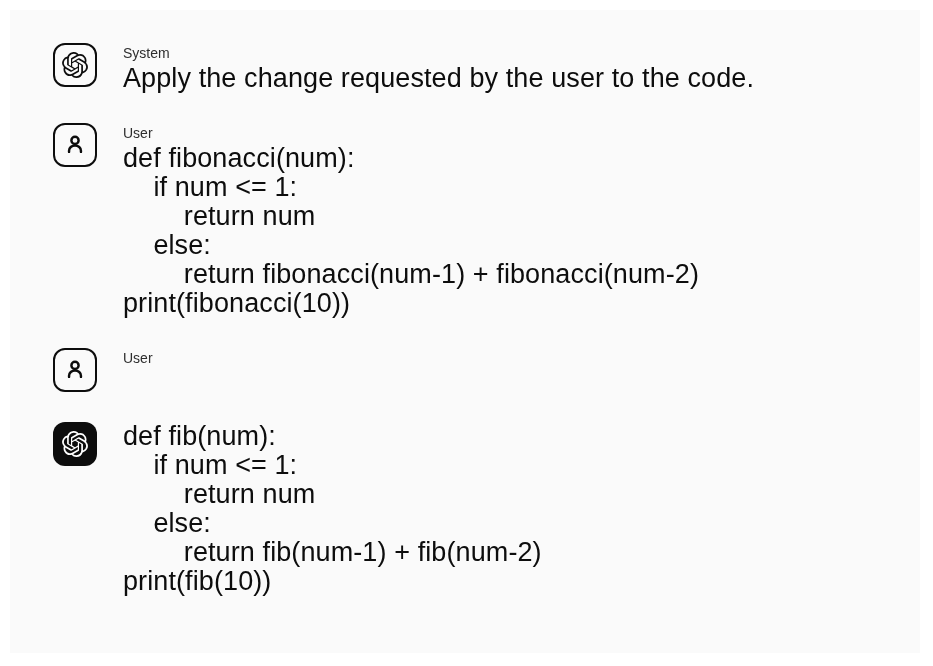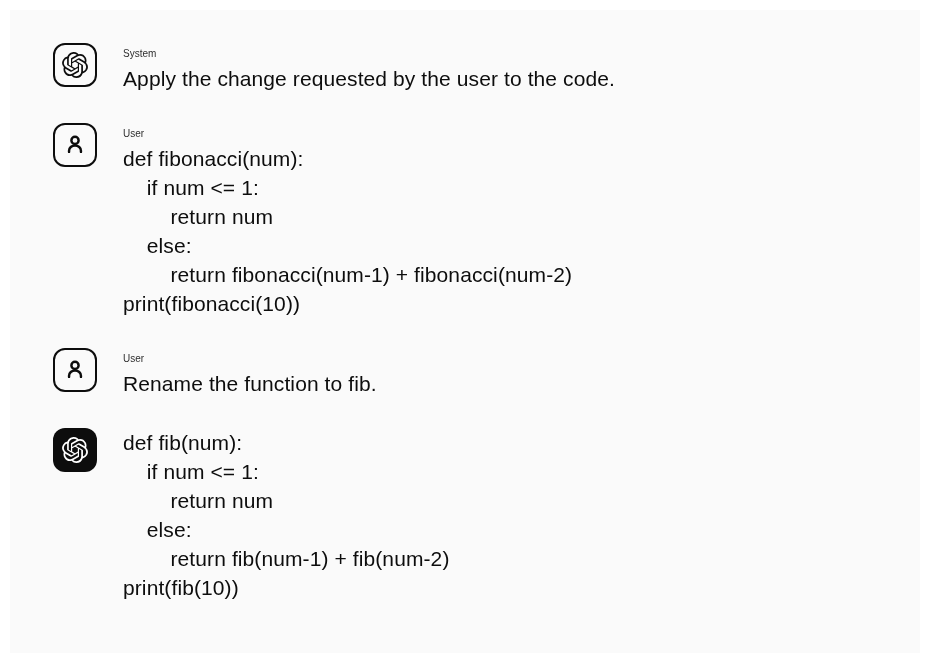--- a/index.html
+++ b/index.html
@@ -44,28 +44,28 @@
   }
   .avatar.filled {
     background: #0d0d0d;
   }
   .avatar svg { display: block; }
   .content {
     margin-left: 26px;
     min-width: 0;
   }
   .role-label {
-    font-size: 10px;
+    font-size: 14px;
     line-height: 19px;
     color: #2e2e2e;
     margin-top: 1px;
     margin-bottom: 1px;
   }
   .message-text {
-    font-size: 21px;
+    font-size: 27px;
     line-height: 29px;
     color: #0d0d0d;
     white-space: pre-wrap;
     letter-spacing: 0.1px;
   }
 </style>
 </head>
 <body>
 
 <svg width="0" height="0" style="position:absolute" aria-hidden="true">
@@ -110,21 +110,20 @@
   </div>
 
   <div class="message">
     <div class="avatar outline">
       <svg width="28" height="28" viewBox="0 0 24 24" stroke="#0d0d0d">
           <use href="#person-glyph"></use>
         </svg>
     </div>
     <div class="content">
       <div class="role-label">User</div>
-      <div class="message-text">Rename the function to fib.</div>
     </div>
   </div>
 
   <div class="message">
     <div class="avatar filled">
       <svg width="26" height="26" viewBox="0 0 24 24" fill="#ffffff">
           <use href="#openai-knot"></use>
         </svg>
     </div>
     <div class="content">

